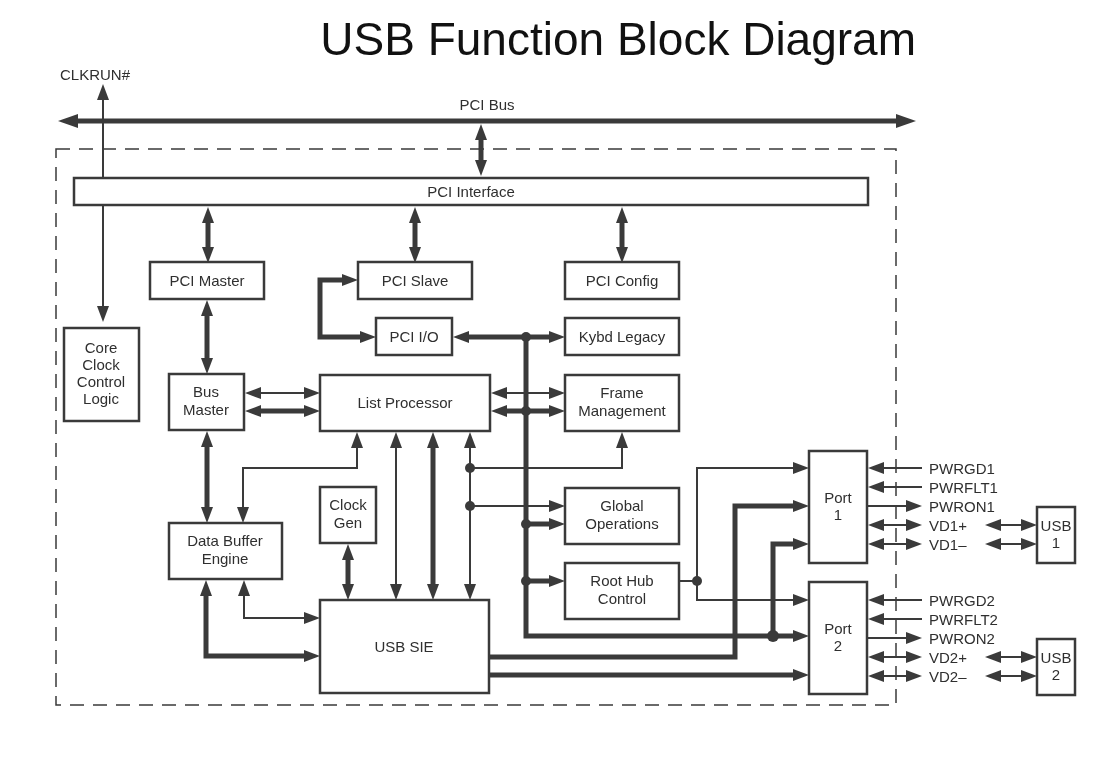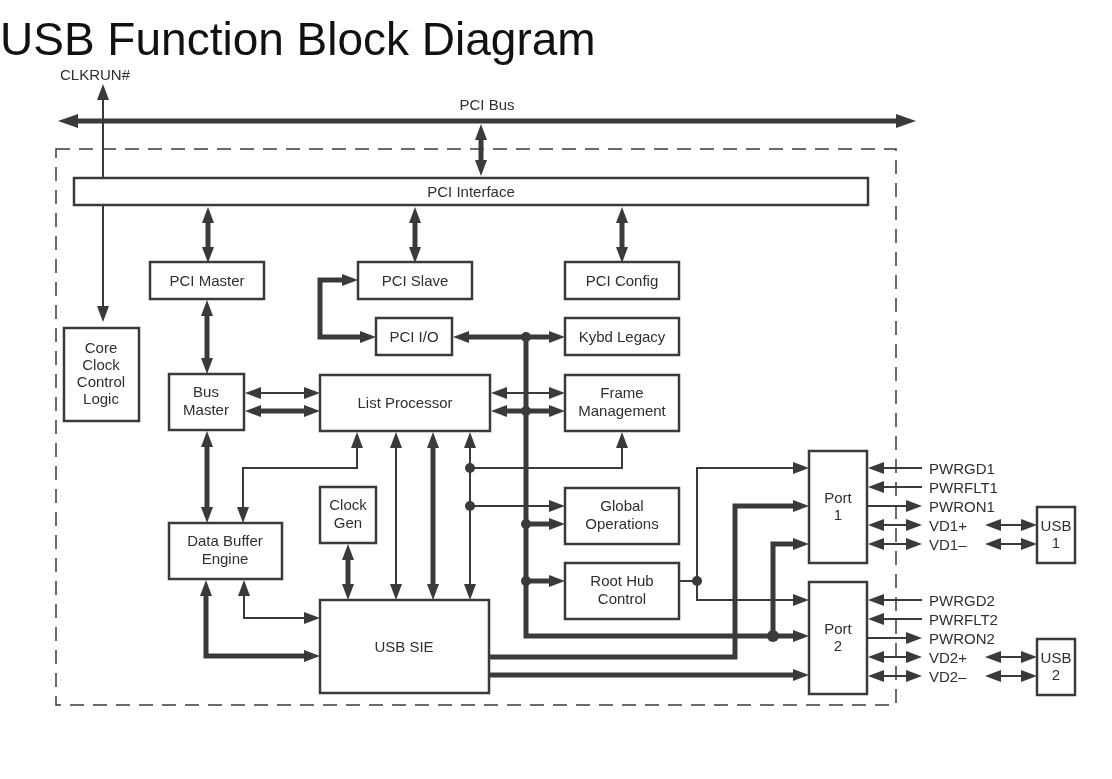--- a/index.html
+++ b/index.html
@@ -1,18 +1,18 @@
 <!DOCTYPE html>
 <html><head>
 <meta charset="utf-8">
 <style>
   html, body { margin: 0; padding: 0; background: #ffffff; }
   body { width: 1112px; height: 779px; position: relative; overflow: hidden;
          font-family: "Liberation Sans", sans-serif; color: #2d2d2d; }
-  #title { position: absolute; left: 0; width: 916px; top: 12px; text-align: left;
+  #title { position: absolute; left: 0; width: 916px; top: 12px; text-align: right;
            font-size: 46px; color: #111; font-family: "Liberation Sans", sans-serif; }
   svg { position: absolute; left: 0; top: 0; }
   .blk { fill: #ffffff; stroke: #3a3a3a; stroke-width: 2.5; }
   .txt { font-family: "Liberation Sans", sans-serif; font-size: 15px; fill: #2f2f2f; text-anchor: middle; }
   .sig { font-family: "Liberation Sans", sans-serif; font-size: 15px; fill: #2f2f2f; text-anchor: start; }
   .thin { stroke: #3a3a3a; stroke-width: 2; fill: none; }
   .thick { stroke: #3a3a3a; stroke-width: 5; fill: none; }
   .dash { stroke: #3a3a3a; stroke-width: 1.5; fill: none; stroke-dasharray: 14 9; }
   .dot { fill: #3a3a3a; }
 </style>

